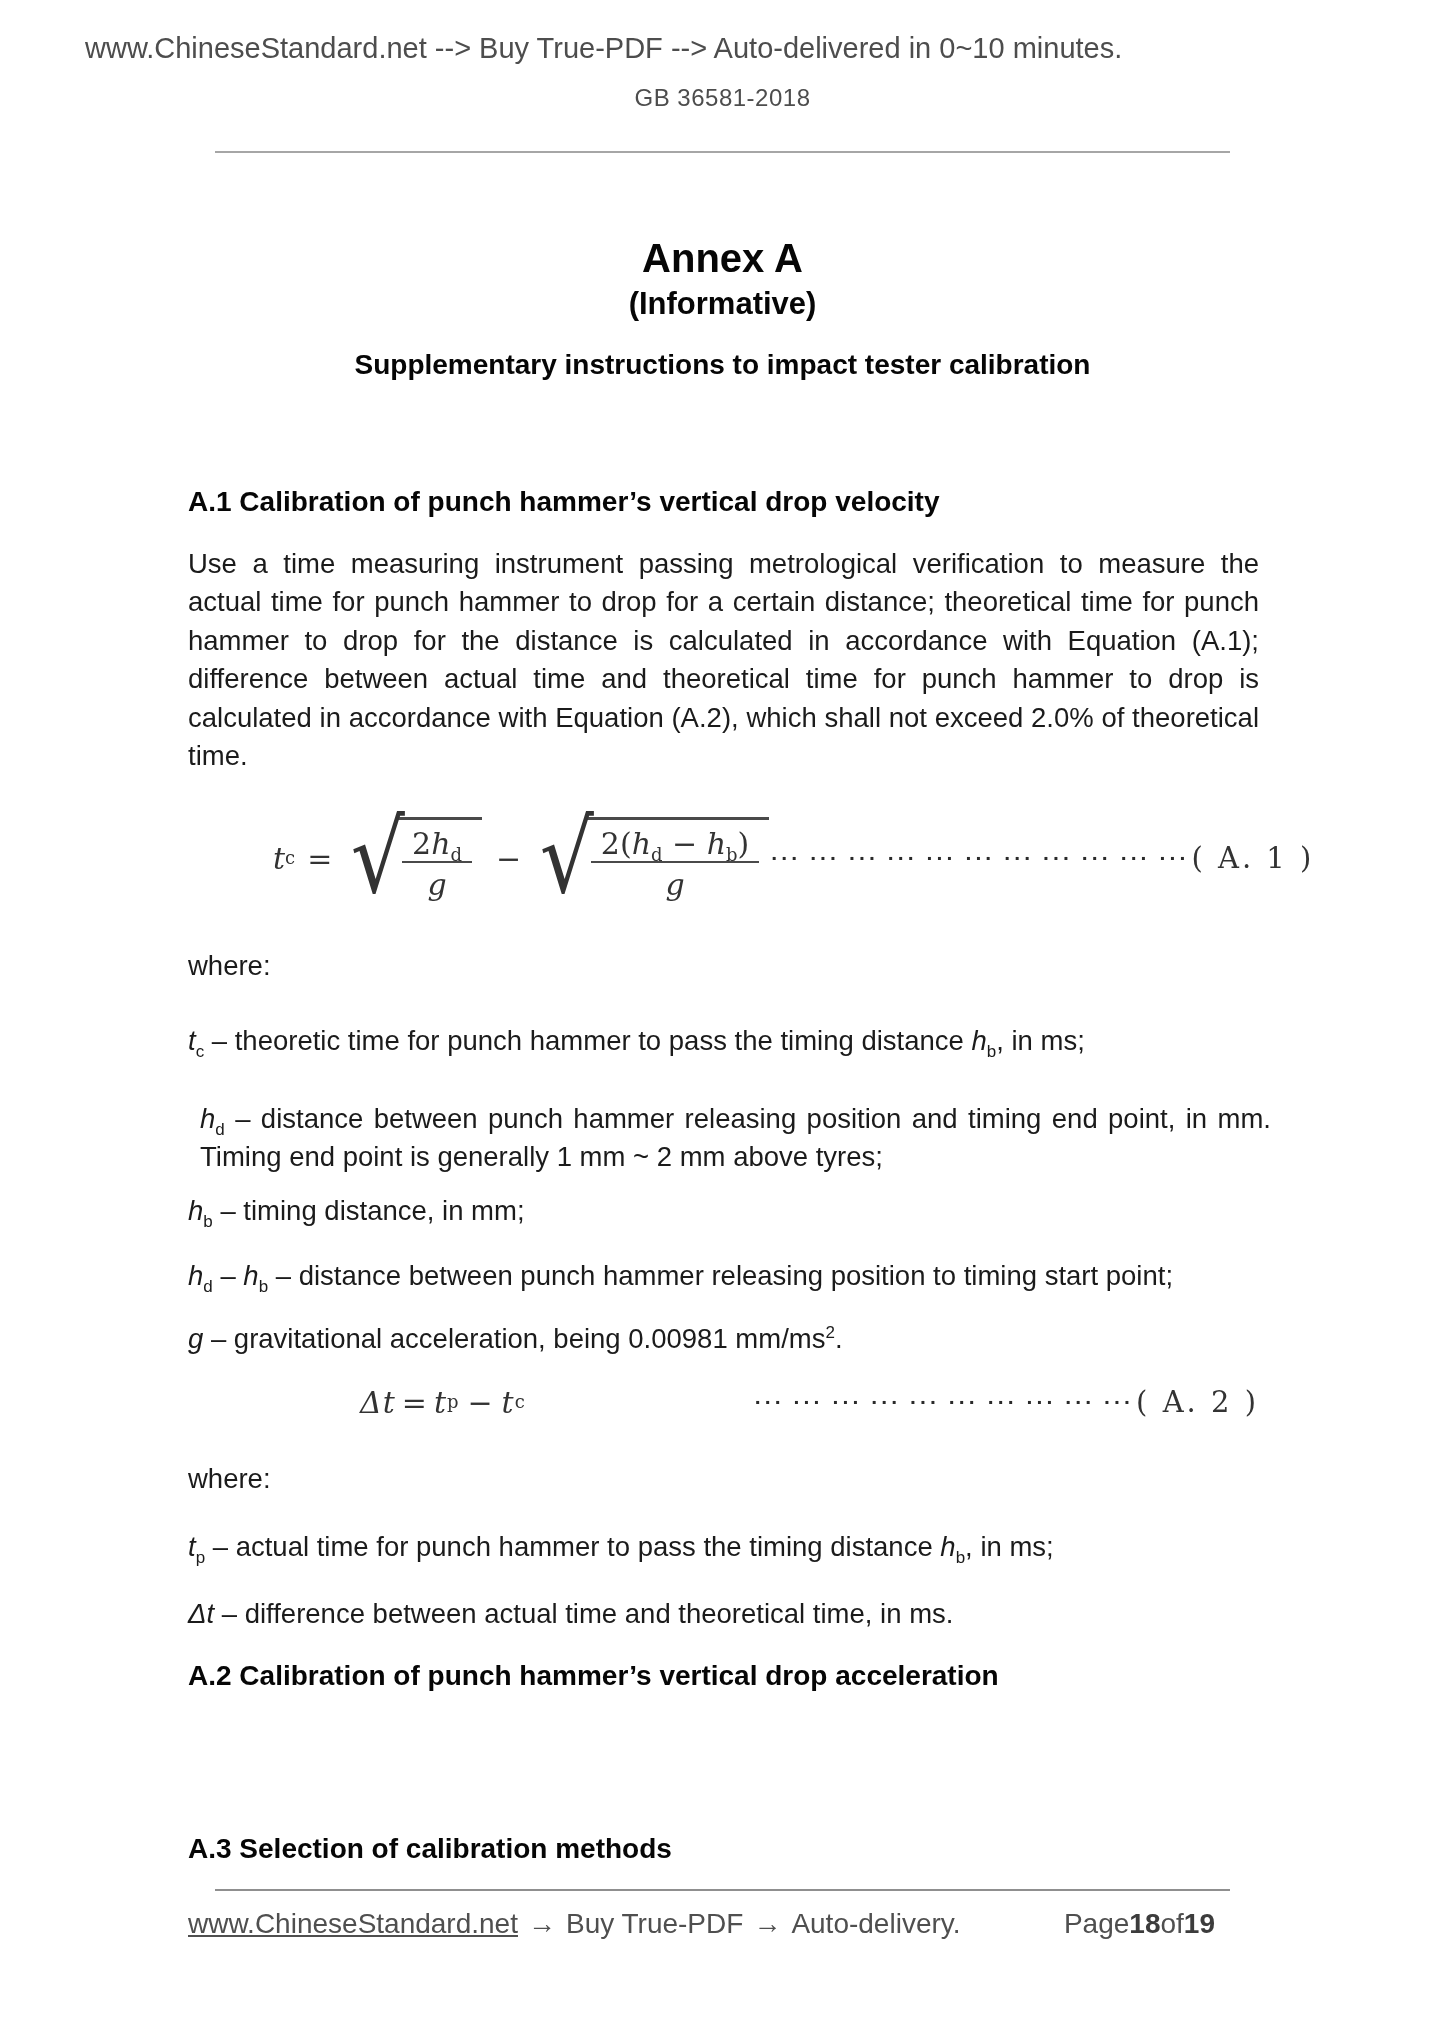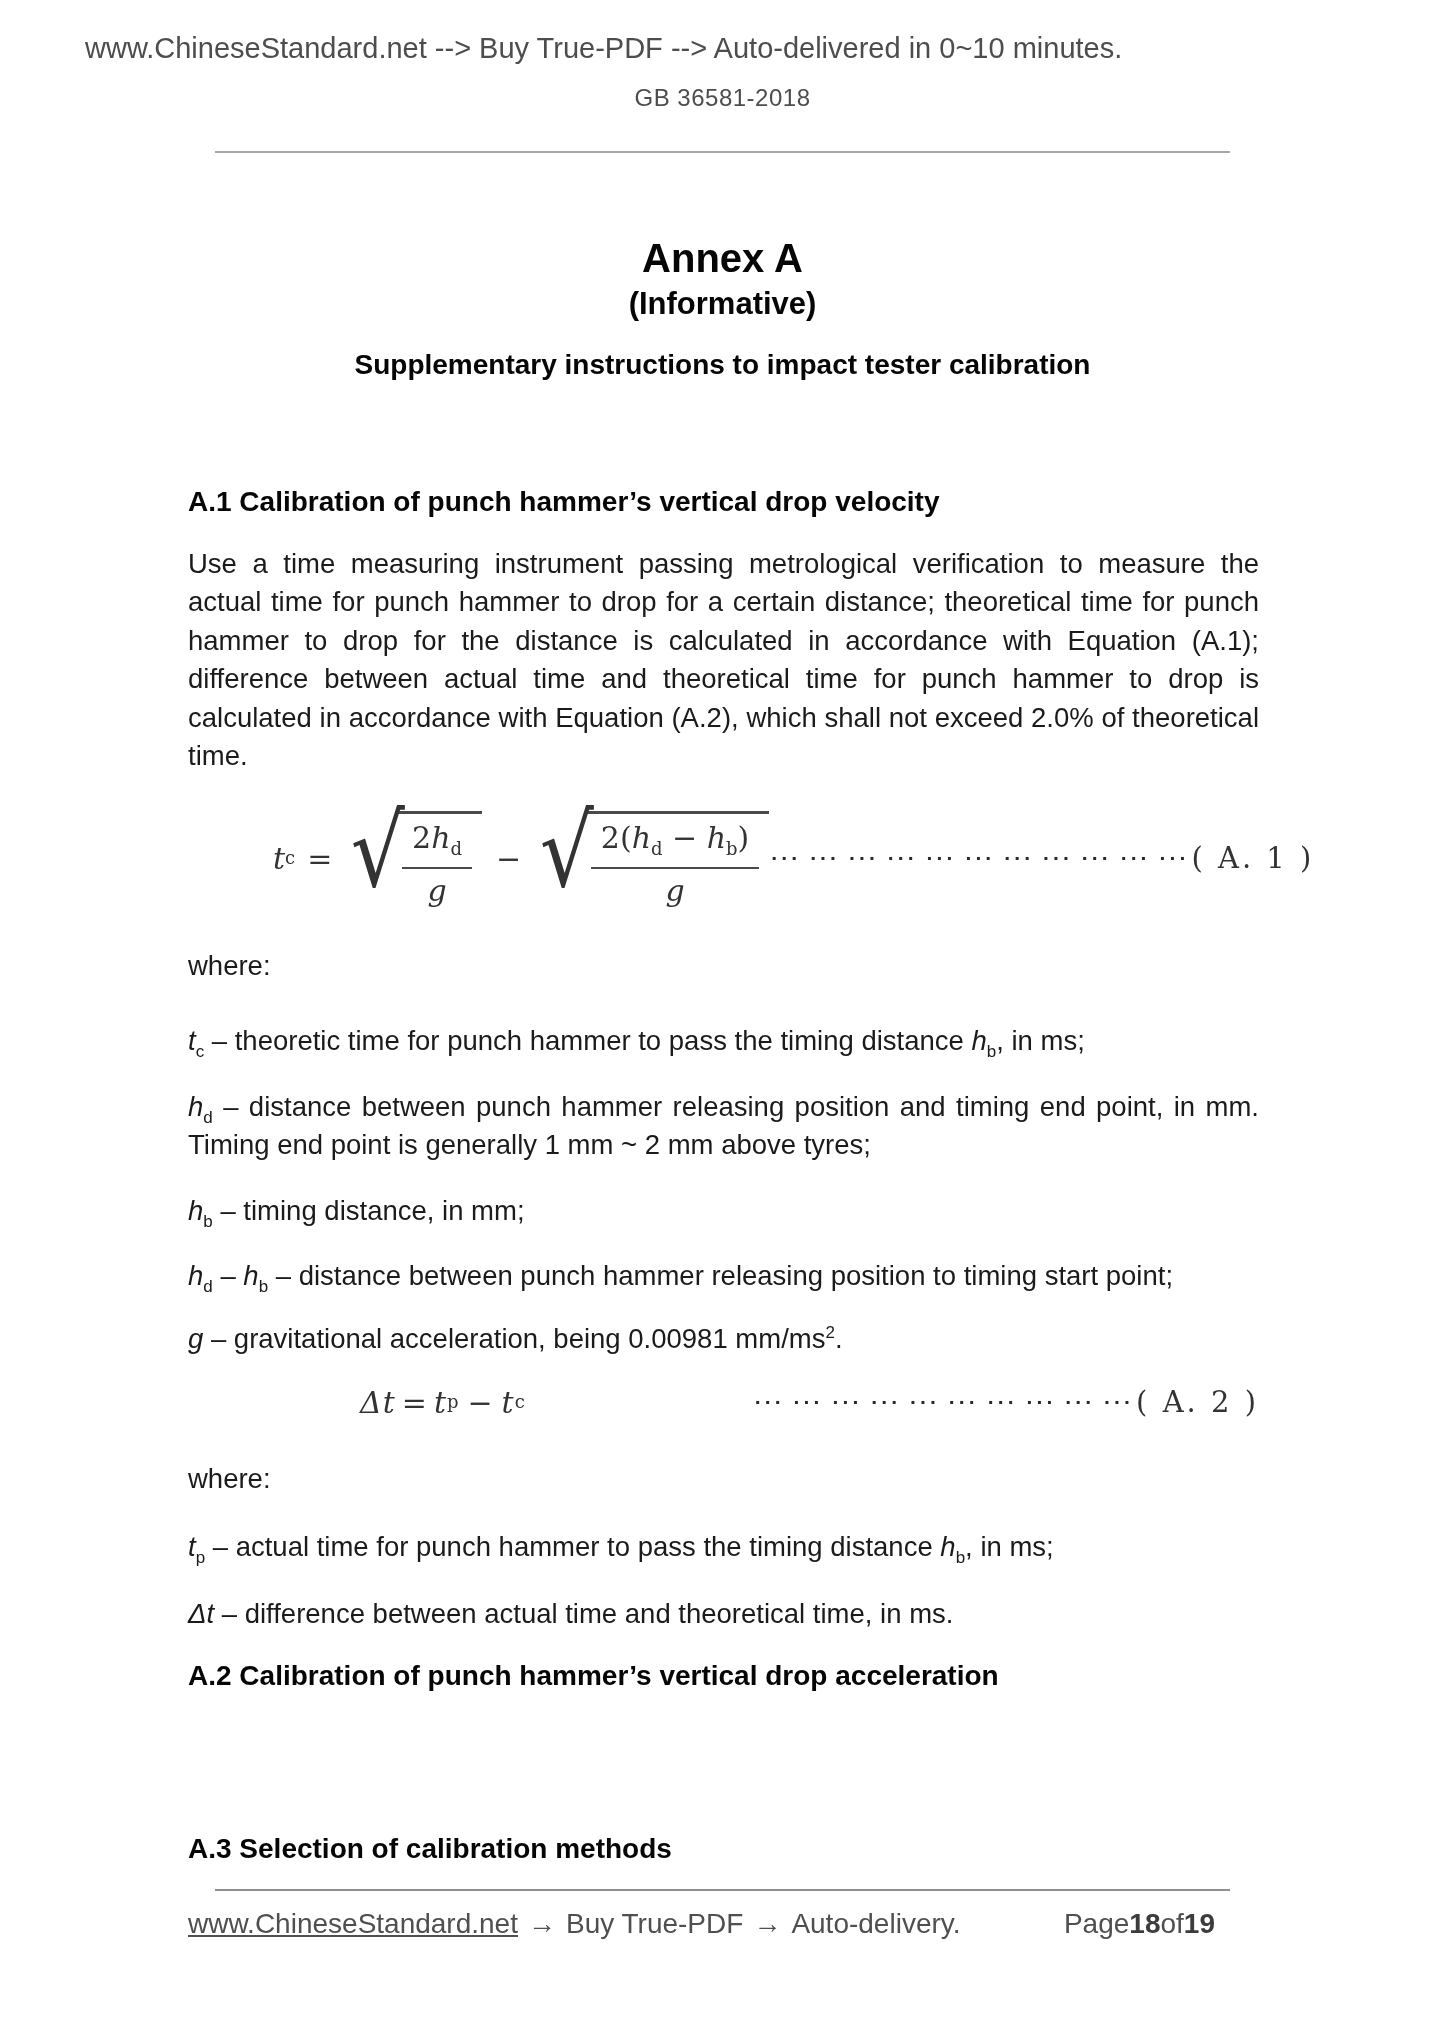--- a/index.html
+++ b/index.html
@@ -82,21 +82,21 @@
   .sqrt{display:inline-flex;align-items:flex-start;margin:0 2px;}
   .rad{
     font-size:100px;line-height:86px;font-style:normal;
     transform:scaleX(.85);display:inline-block;
   }
   .radicand{
     display:inline-block;margin-left:-14px;margin-top:2px;
     border-top:3px solid #4a4a4a;padding:6px 10px 0 6px;
   }
   .frac{display:inline-flex;flex-direction:column;align-items:center;}
-  .frac .num{border-bottom:2px solid #4a4a4a;padding:0 10px 12px;}
+  .frac .num{border-bottom:2px solid #4a4a4a;padding:0 10px 0;}
   .frac .den{padding-top:4px;}
   .eq-leader{
     margin-left:auto;
     font-size:21px;font-weight:bold;letter-spacing:3px;color:#2a2a2a;
     white-space:nowrap;
   }
   .eq-label{
     font-family:"DejaVu Serif",serif;font-size:29px;color:#333333;
     letter-spacing:3px;white-space:pre;margin-left:2px;
   }
@@ -155,21 +155,21 @@
       </span>
     </span>
     <span class="eq-leader">··· ··· ··· ··· ··· ··· ··· ··· ··· ··· ···</span>
     <span class="eq-label">( A. 1 )</span>
   </div>
 
   <div class="col body-text single where-1">where:</div>
 
   <p class="col body-text single d-tc" style="margin:0;"><i>t</i><sub>c</sub><span> – theoretic time for punch hammer to pass the timing distance </span><i>h</i><sub>b</sub><span>, in ms;</span></p>
 
-  <p class="col body-text d-hd" style="margin:0;"><i>h</i><sub>d</sub><span> – distance between punch hammer releasing position and timing end point, in mm. Timing end point is generally 1 mm ~ 2 mm above tyres;</span></p>
+  <p class="col body-text d-hd" style="margin:12px;"><i>h</i><sub>d</sub><span> – distance between punch hammer releasing position and timing end point, in mm. Timing end point is generally 1 mm ~ 2 mm above tyres;</span></p>
 
   <p class="col body-text single d-hb" style="margin:0;"><i>h</i><sub>b</sub><span> – timing distance, in mm;</span></p>
 
   <p class="col body-text single d-hdhb" style="margin:0;"><i>h</i><sub>d</sub><span style="white-space:pre;"> – </span><i>h</i><sub>b</sub><span> – distance between punch hammer releasing position to timing start point;</span></p>
 
   <p class="col body-text single d-g" style="margin:0;"><i>g</i><span> – gravitational acceleration, being 0.00981 mm/ms</span><sup>2</sup><span>.</span></p>
 
   <div class="equation eq-a2">
     <span class="eq-math">
       <i>Δt</i>

